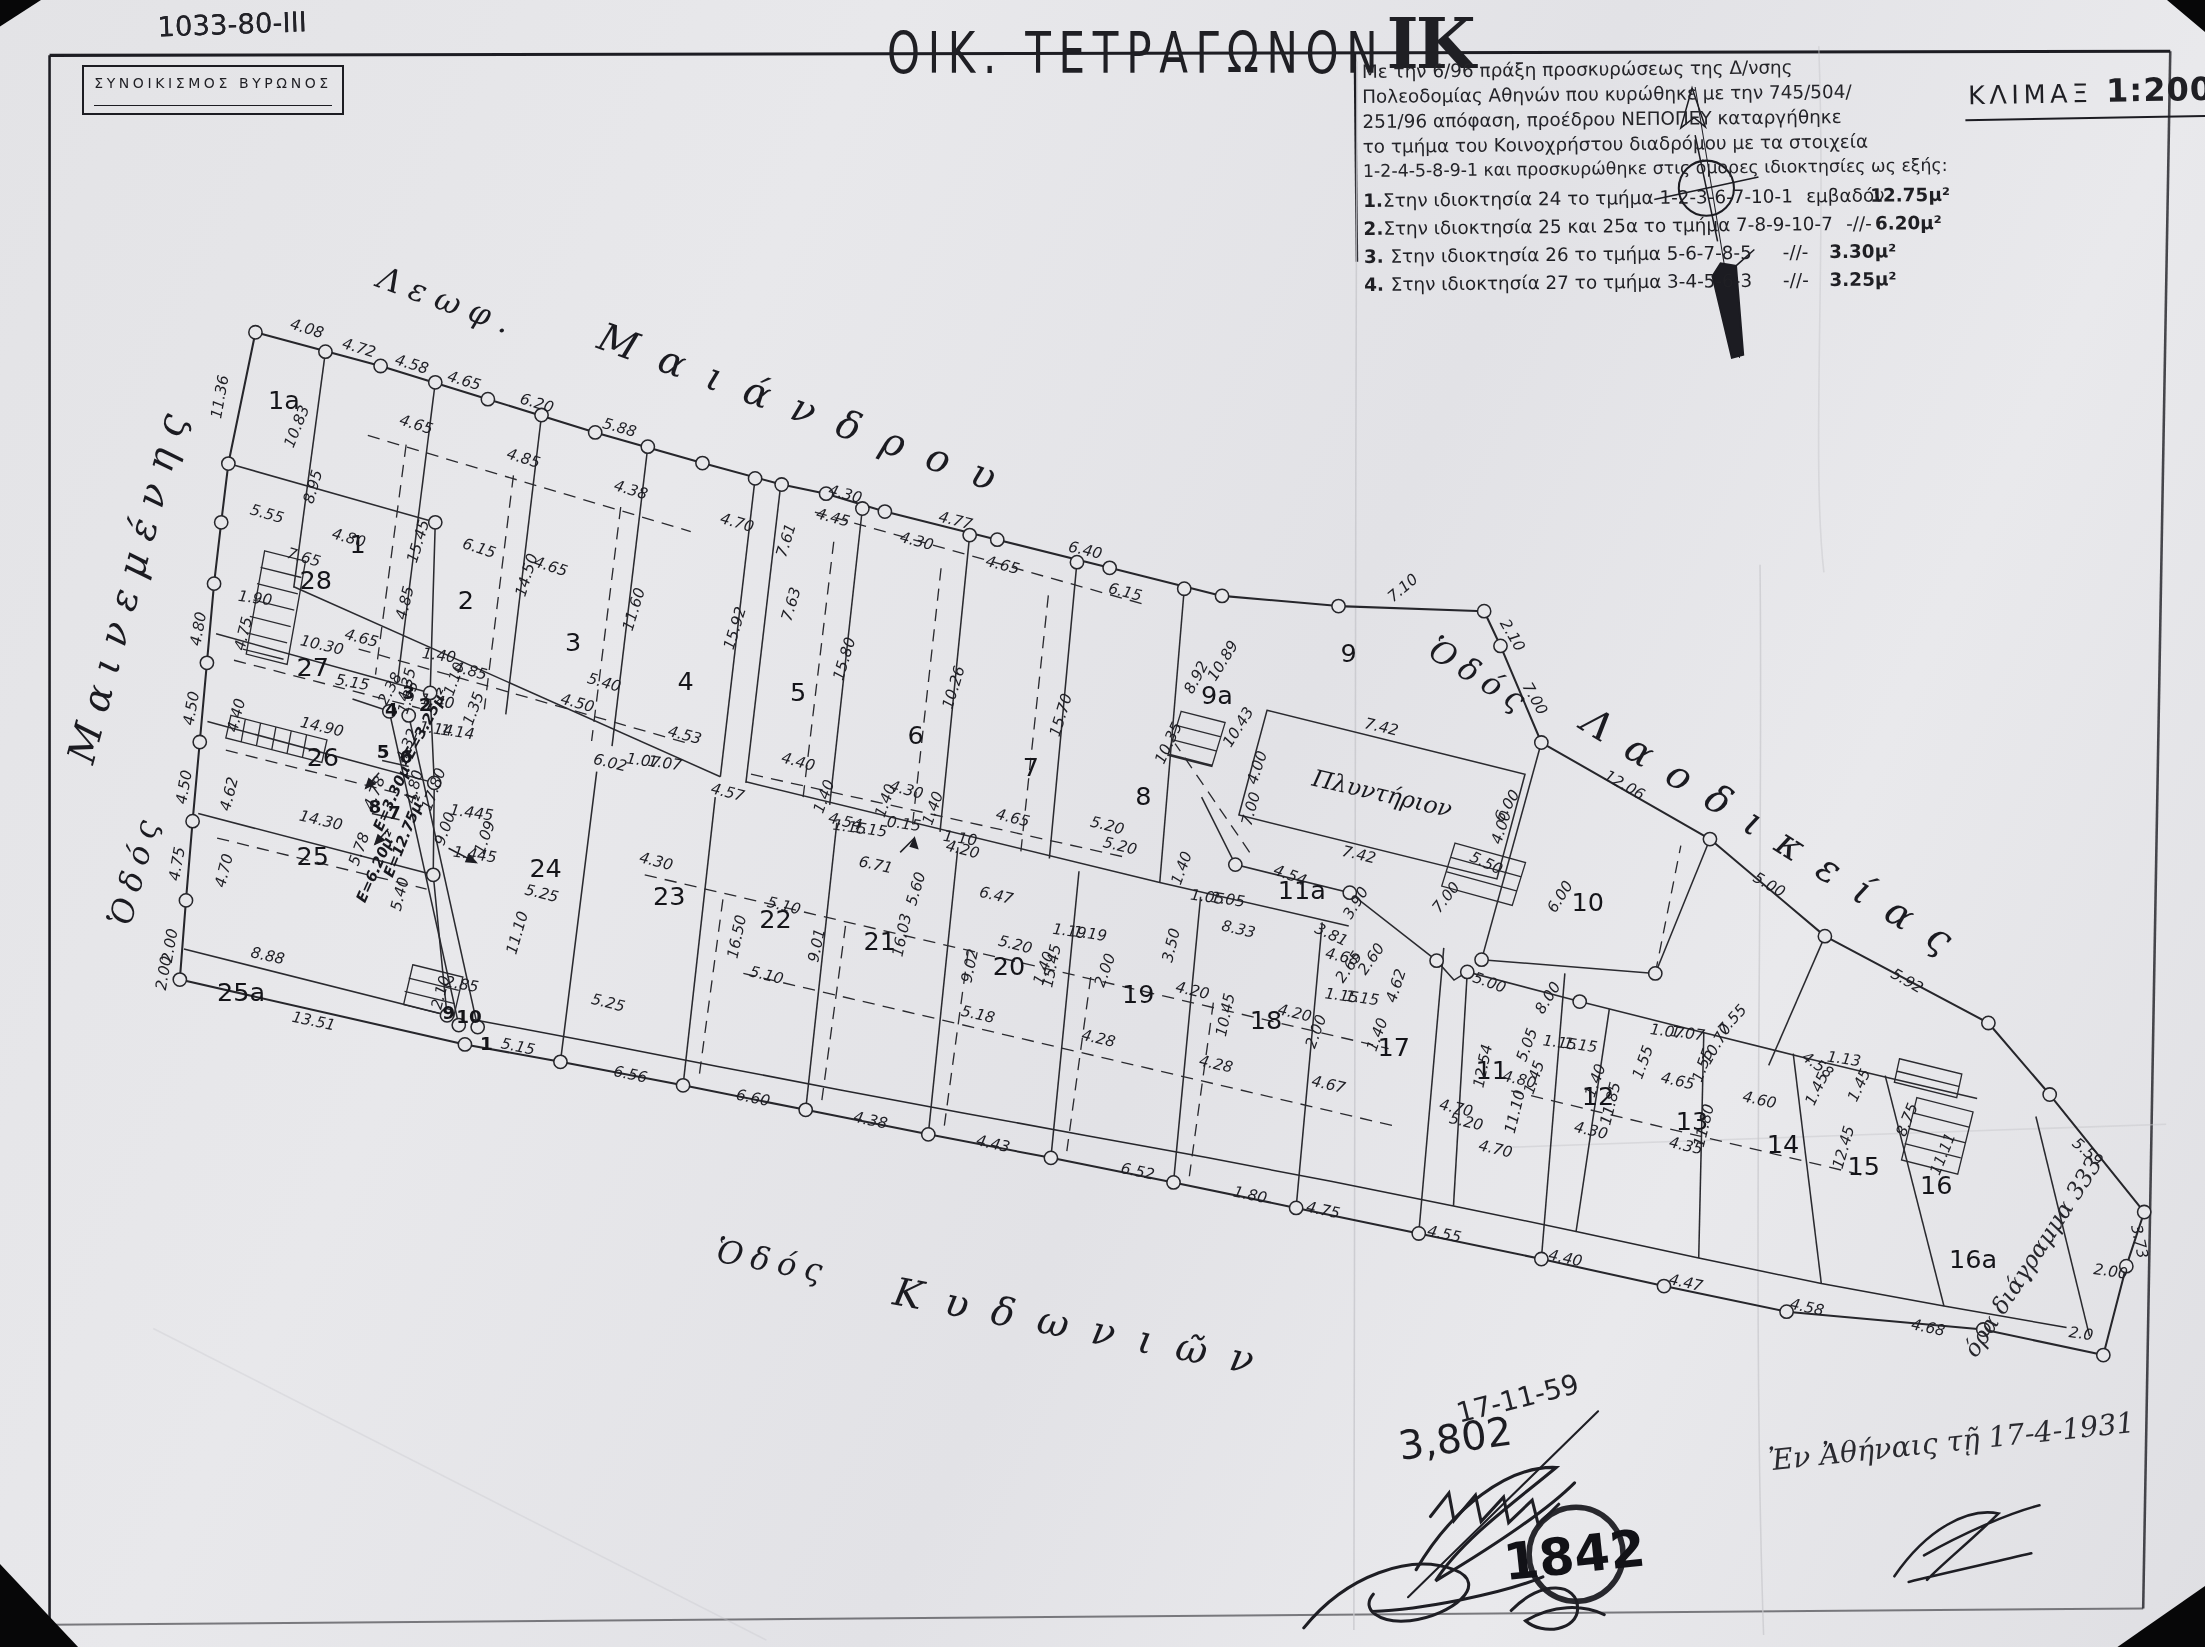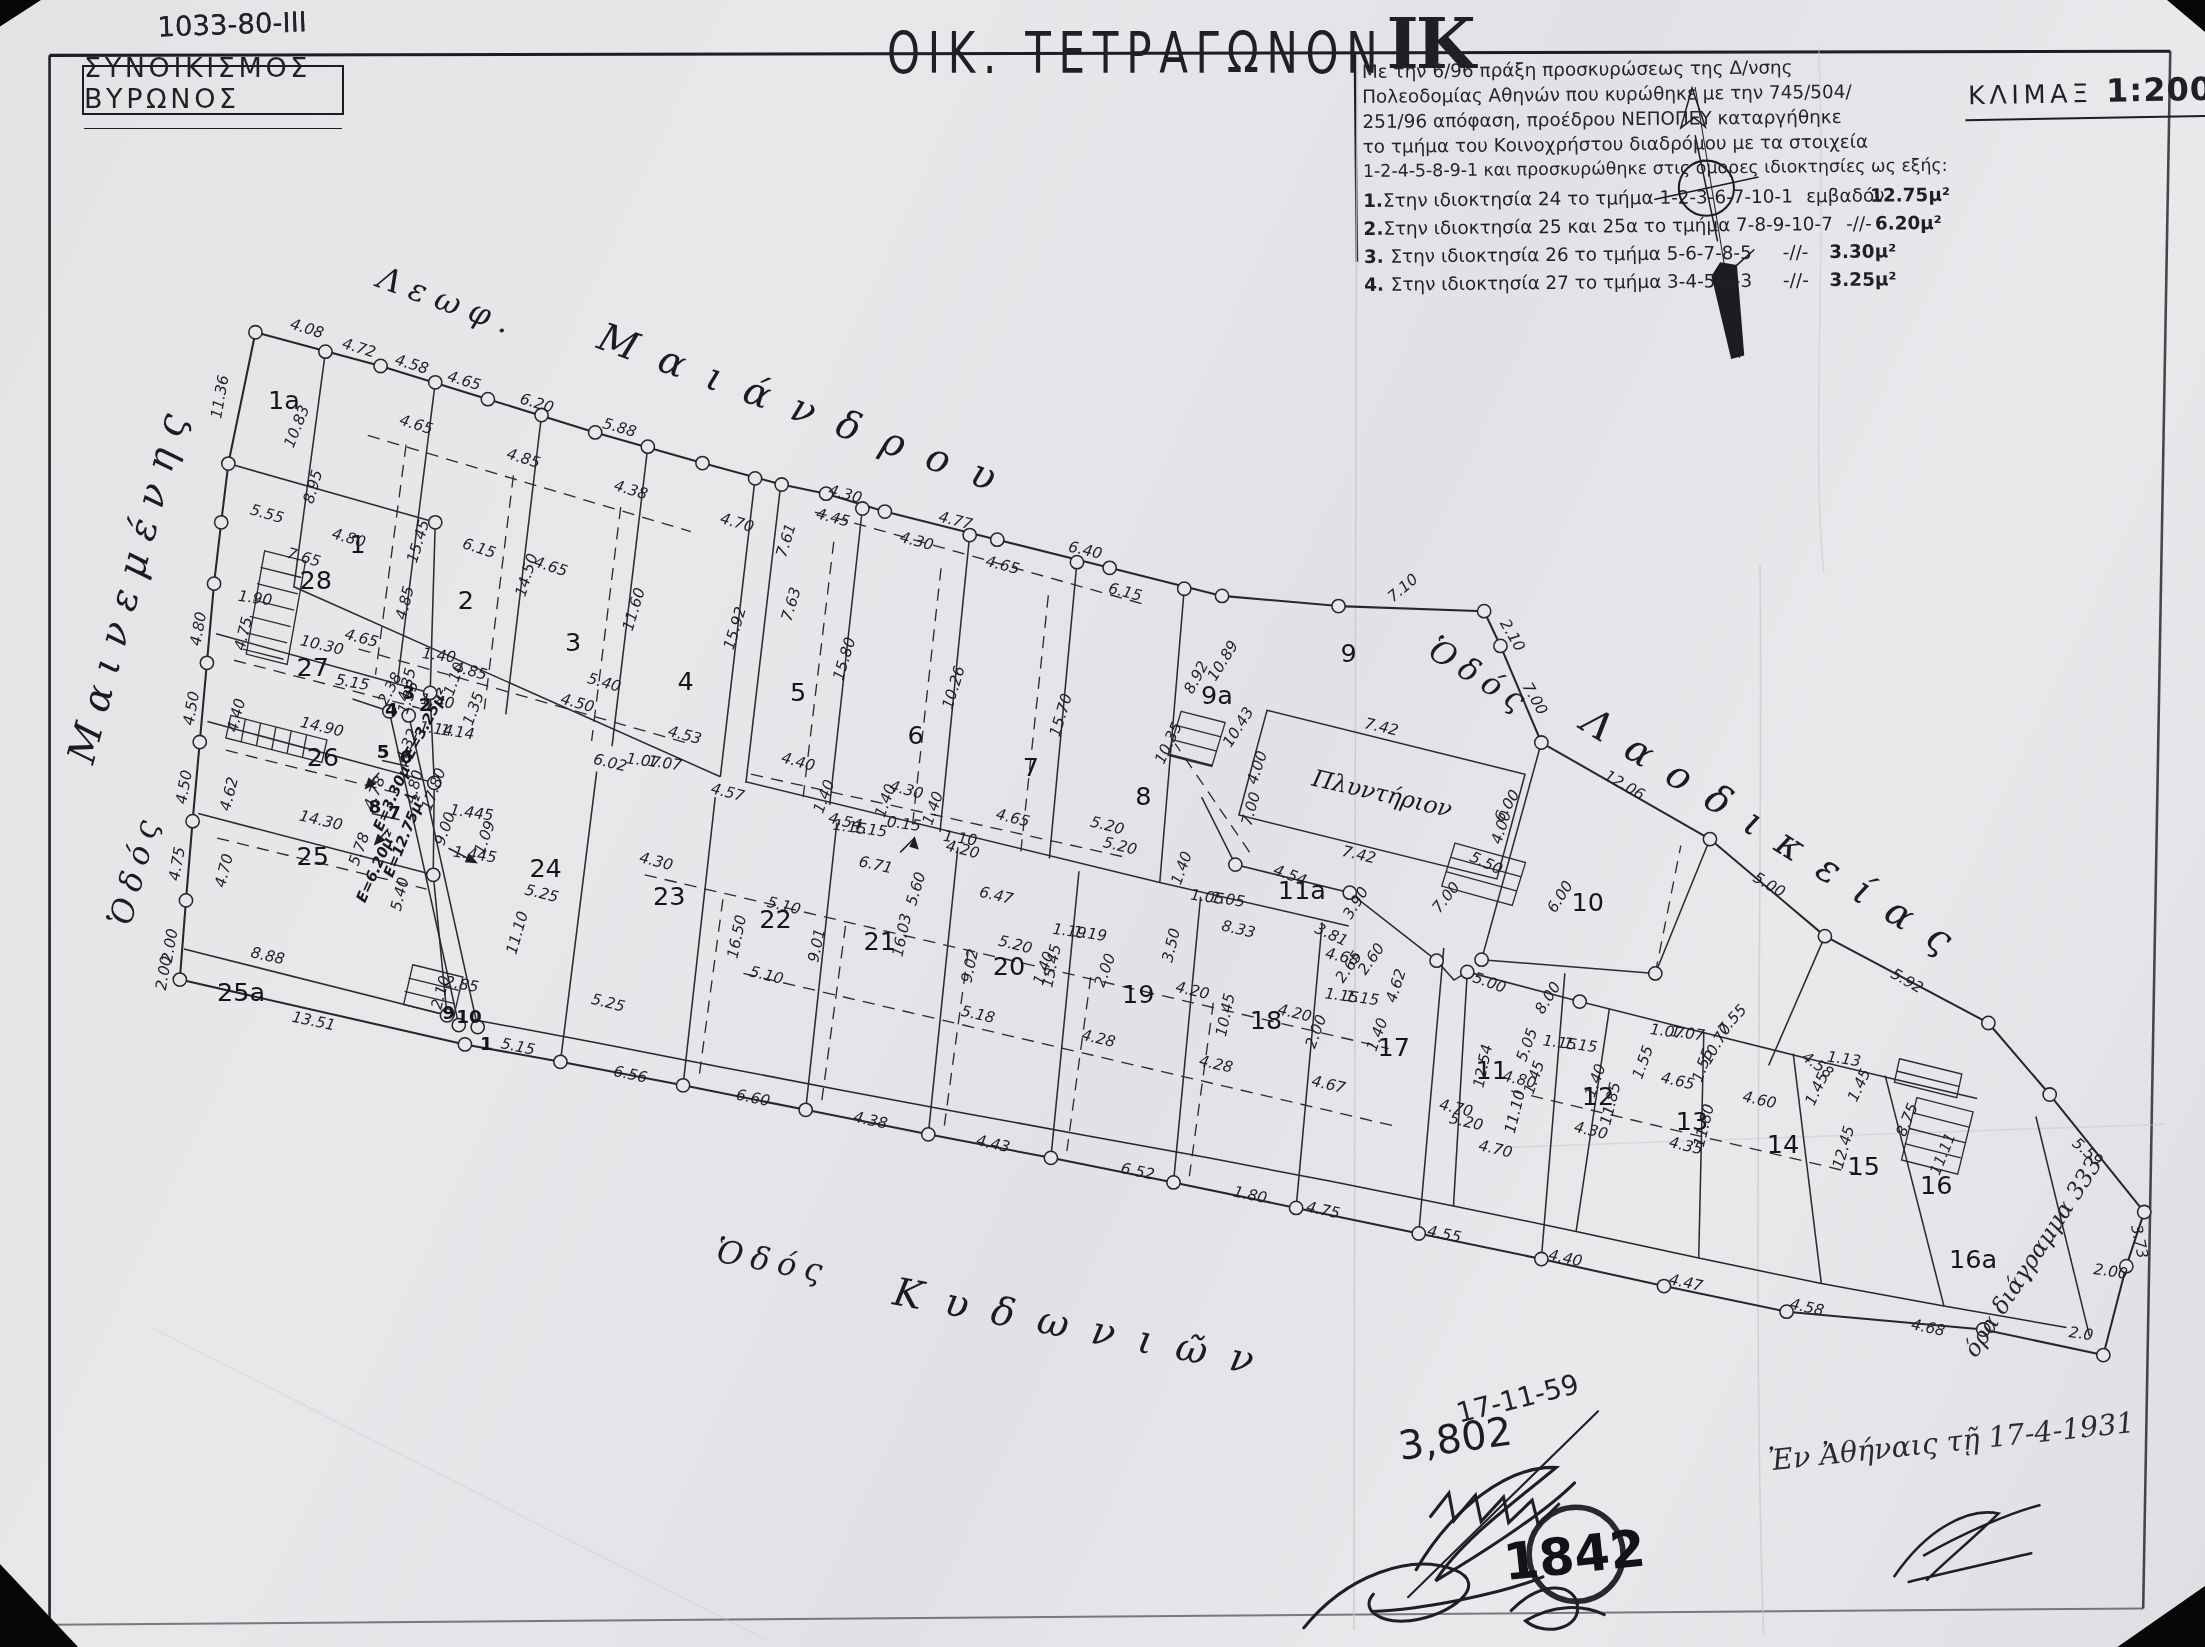--- a/index.html
+++ b/index.html
@@ -17,21 +17,21 @@
   .S{font:italic 76px "DejaVu Serif",serif;fill:#1b1b21;}
   .bl{font:italic 500 46px "DejaVu Serif",serif;fill:#17171d;}
   .h{font:54px "DejaVu Sans",sans-serif;fill:#222228;}
   .H{font:78px "DejaVu Sans",sans-serif;fill:#1c1c22;}
   .h2{font:italic 56px "DejaVu Serif",serif;fill:#2a2a30;}
   .sd{font:italic 46px "DejaVu Serif",serif;fill:#26262c;}
   .st{font:800 100px "DejaVu Sans",sans-serif;fill:#121217;}
   .ovl{position:absolute;}
   #district-box{left:82px;top:65px;width:258px;height:46px;border:2px solid #1c1c22;
     display:flex;align-items:center;justify-content:center;}
-  #district-box span{font-size:27px;letter-spacing:3.6px;border-bottom:1.5px solid #1c1c22;padding-bottom:14px;}
+  #district-box span{font-size:14px;letter-spacing:3.6px;border-bottom:1.5px solid #1c1c22;padding-bottom:14px;}
   #title{left:887px;top:20.4px;display:flex;align-items:flex-start;gap:1px;}
   #title .t1{font-size:42px;letter-spacing:7.7px;transform:scaleY(1.35);transform-origin:top;font-weight:400;}
   #title .t2{font-family:"DejaVu Serif",serif;font-size:69px;font-weight:700;line-height:1;margin-top:-11.2px;letter-spacing:-3.1px;}
   #scale{left:1965px;top:72px;border-bottom:2.6px solid #1c1c22;padding:0 6.1px 7.2px 3.1px;display:flex;gap:13.3px;align-items:baseline;transform:rotate(-1deg);}
   #scale .k{font-size:25.5px;letter-spacing:4.6px;}
   #scale .v{font-size:32px;font-weight:600;letter-spacing:1px;}
   #note{left:1363px;top:56px;width:565px;transform:rotate(-0.6deg);}
   #note .ln{font-size:18.4px;line-height:25px;color:#242429;white-space:nowrap;}
   #note .items{margin-top:3.1px;}
   #note .it{display:flex;font-size:18.4px;line-height:28px;white-space:nowrap;}

